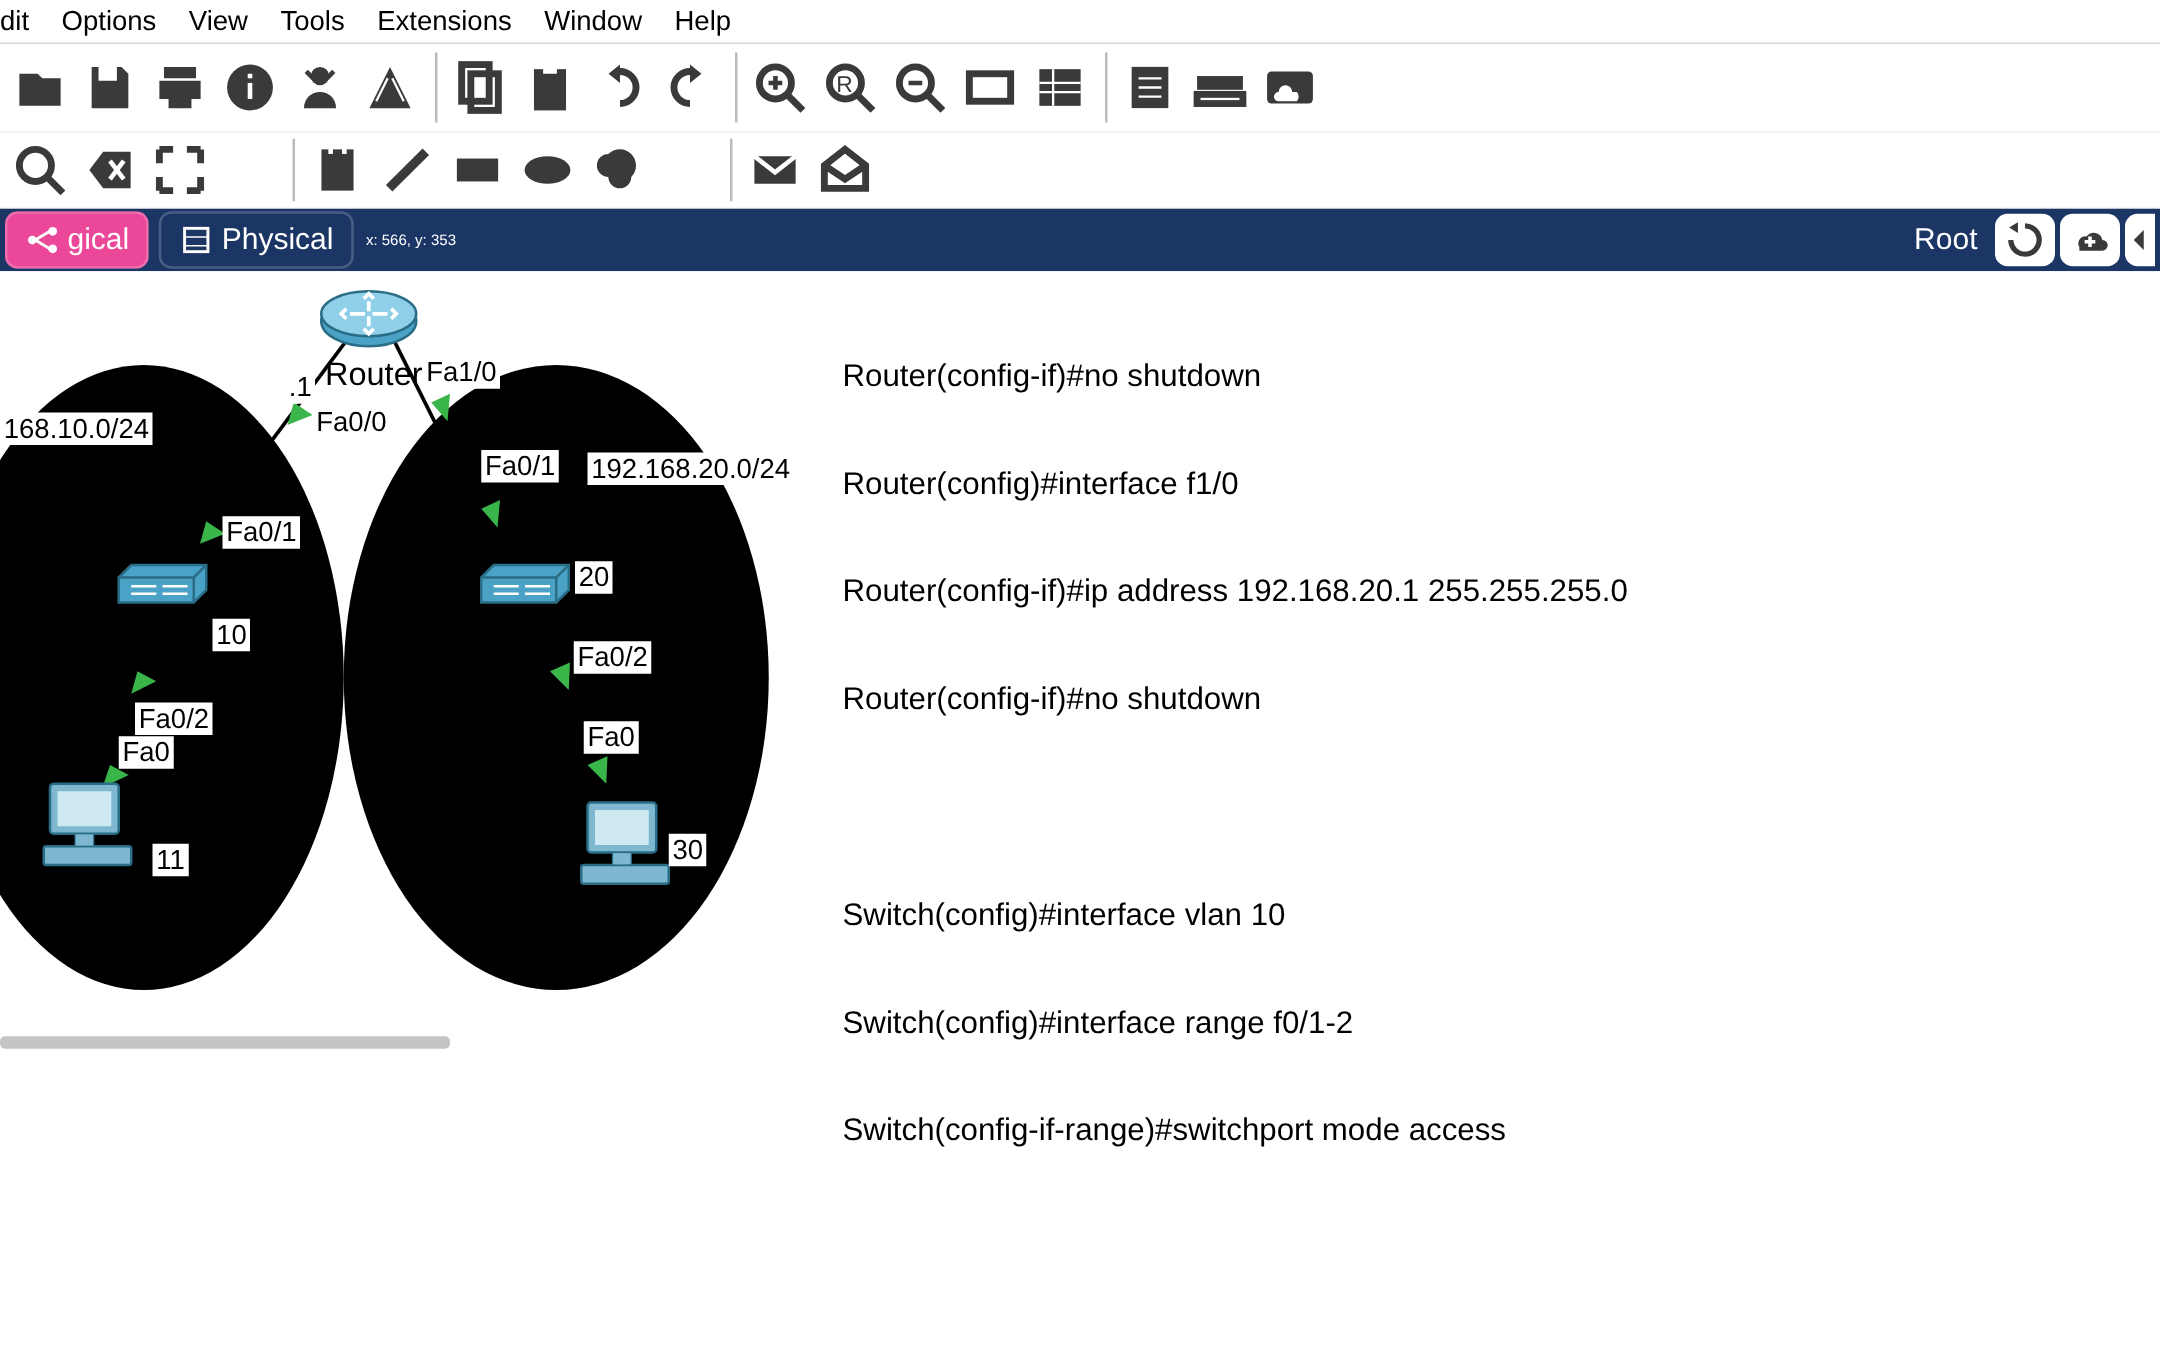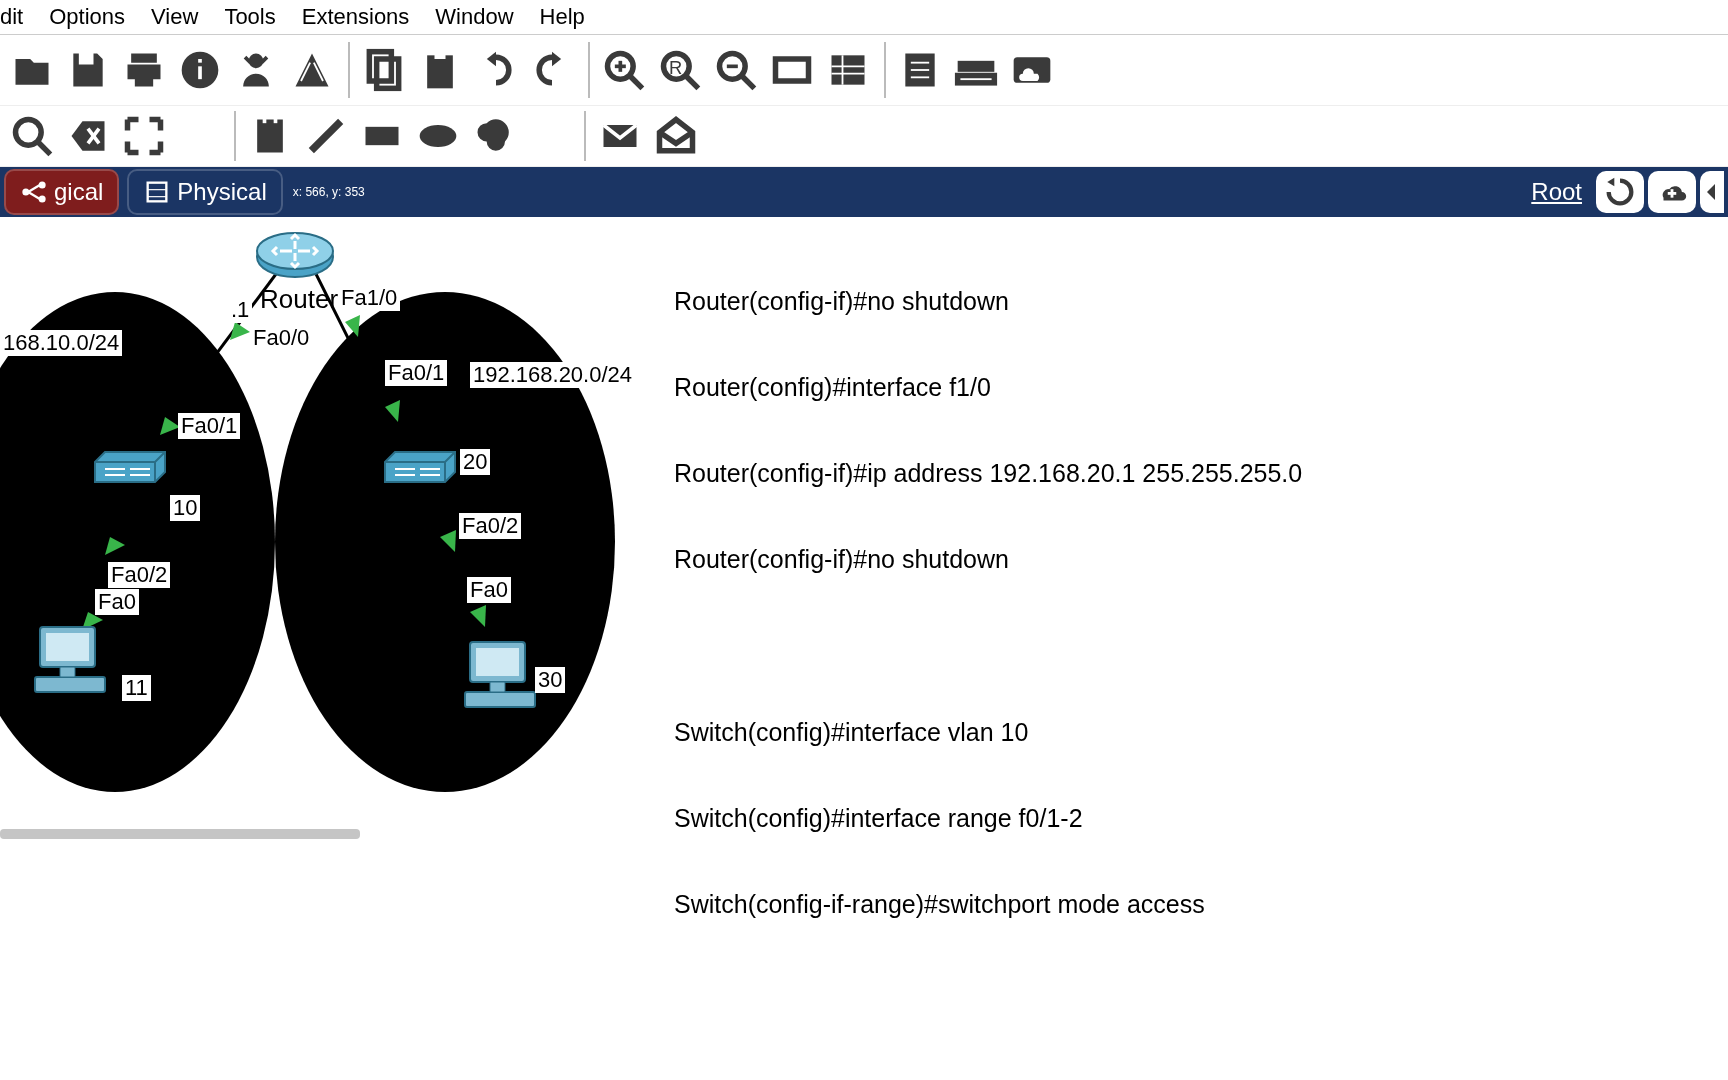--- a/index.html
+++ b/index.html
@@ -6,23 +6,23 @@
   .menubar{display:flex;align-items:center;height:34px;padding-left:0;font-size:22px;gap:26px;}
   .menubar span{cursor:default;}
   .toolbar{display:flex;align-items:center;height:70px;border-top:1px solid #ccc;border-bottom:1px solid #eee;padding-left:4px;}
   .tool{width:56px;height:56px;display:flex;align-items:center;justify-content:center;}
   .tool svg{width:44px;height:44px;fill:#3a3a3a;}
   .tool.sep{border-right:2px solid #bbb;width:2px;padding:0;margin:0 6px;}
   .toolbar2{display:flex;align-items:center;height:60px;padding-left:4px;border-bottom:1px solid #eee;}
   .toolbar2 .tool{width:56px;height:50px;}
   .viewbar{display:flex;align-items:center;height:50px;background:#1b3564;color:#fff;font-size:24px;position:relative;}
   .viewtab{height:42px;display:flex;align-items:center;padding:0 14px;border:2px solid rgba(255,255,255,0.2);border-radius:10px;margin:0 4px;}
-  .viewtab.active{background:#7f1d1d;}
+  .viewtab.active{background:#ec4899;}
   .coords{font-size:12px;margin-left:6px;}
-  .rootgrp{margin-left:auto;display:flex;align-items:center;margin-right:4px;text-decoration:underline;}
+  .rootgrp{margin-left:auto;display:flex;align-items:center;margin-right:4px;}
   .roundbtn{width:48px;height:42px;background:#fff;border-radius:10px;margin-left:4px;display:flex;align-items:center;justify-content:center;}
   .roundbtn svg{width:34px;height:34px;fill:#3a3a3a;}
   .roottext{font-size:24px;margin-right:10px;}
   .canvas{position:relative;background:#fff;height:860px;}
   .green{background:#49d06a;}
   .yellow{background:#f8ee4f;}
   .link{stroke:#000;stroke-width:3;}
   .label{position:absolute;font-size:22px;background:#fff;padding:0 3px;white-space:nowrap;}
   .devlabel{position:absolute;font-size:26px;white-space:nowrap;}
   .router{position:absolute;}

